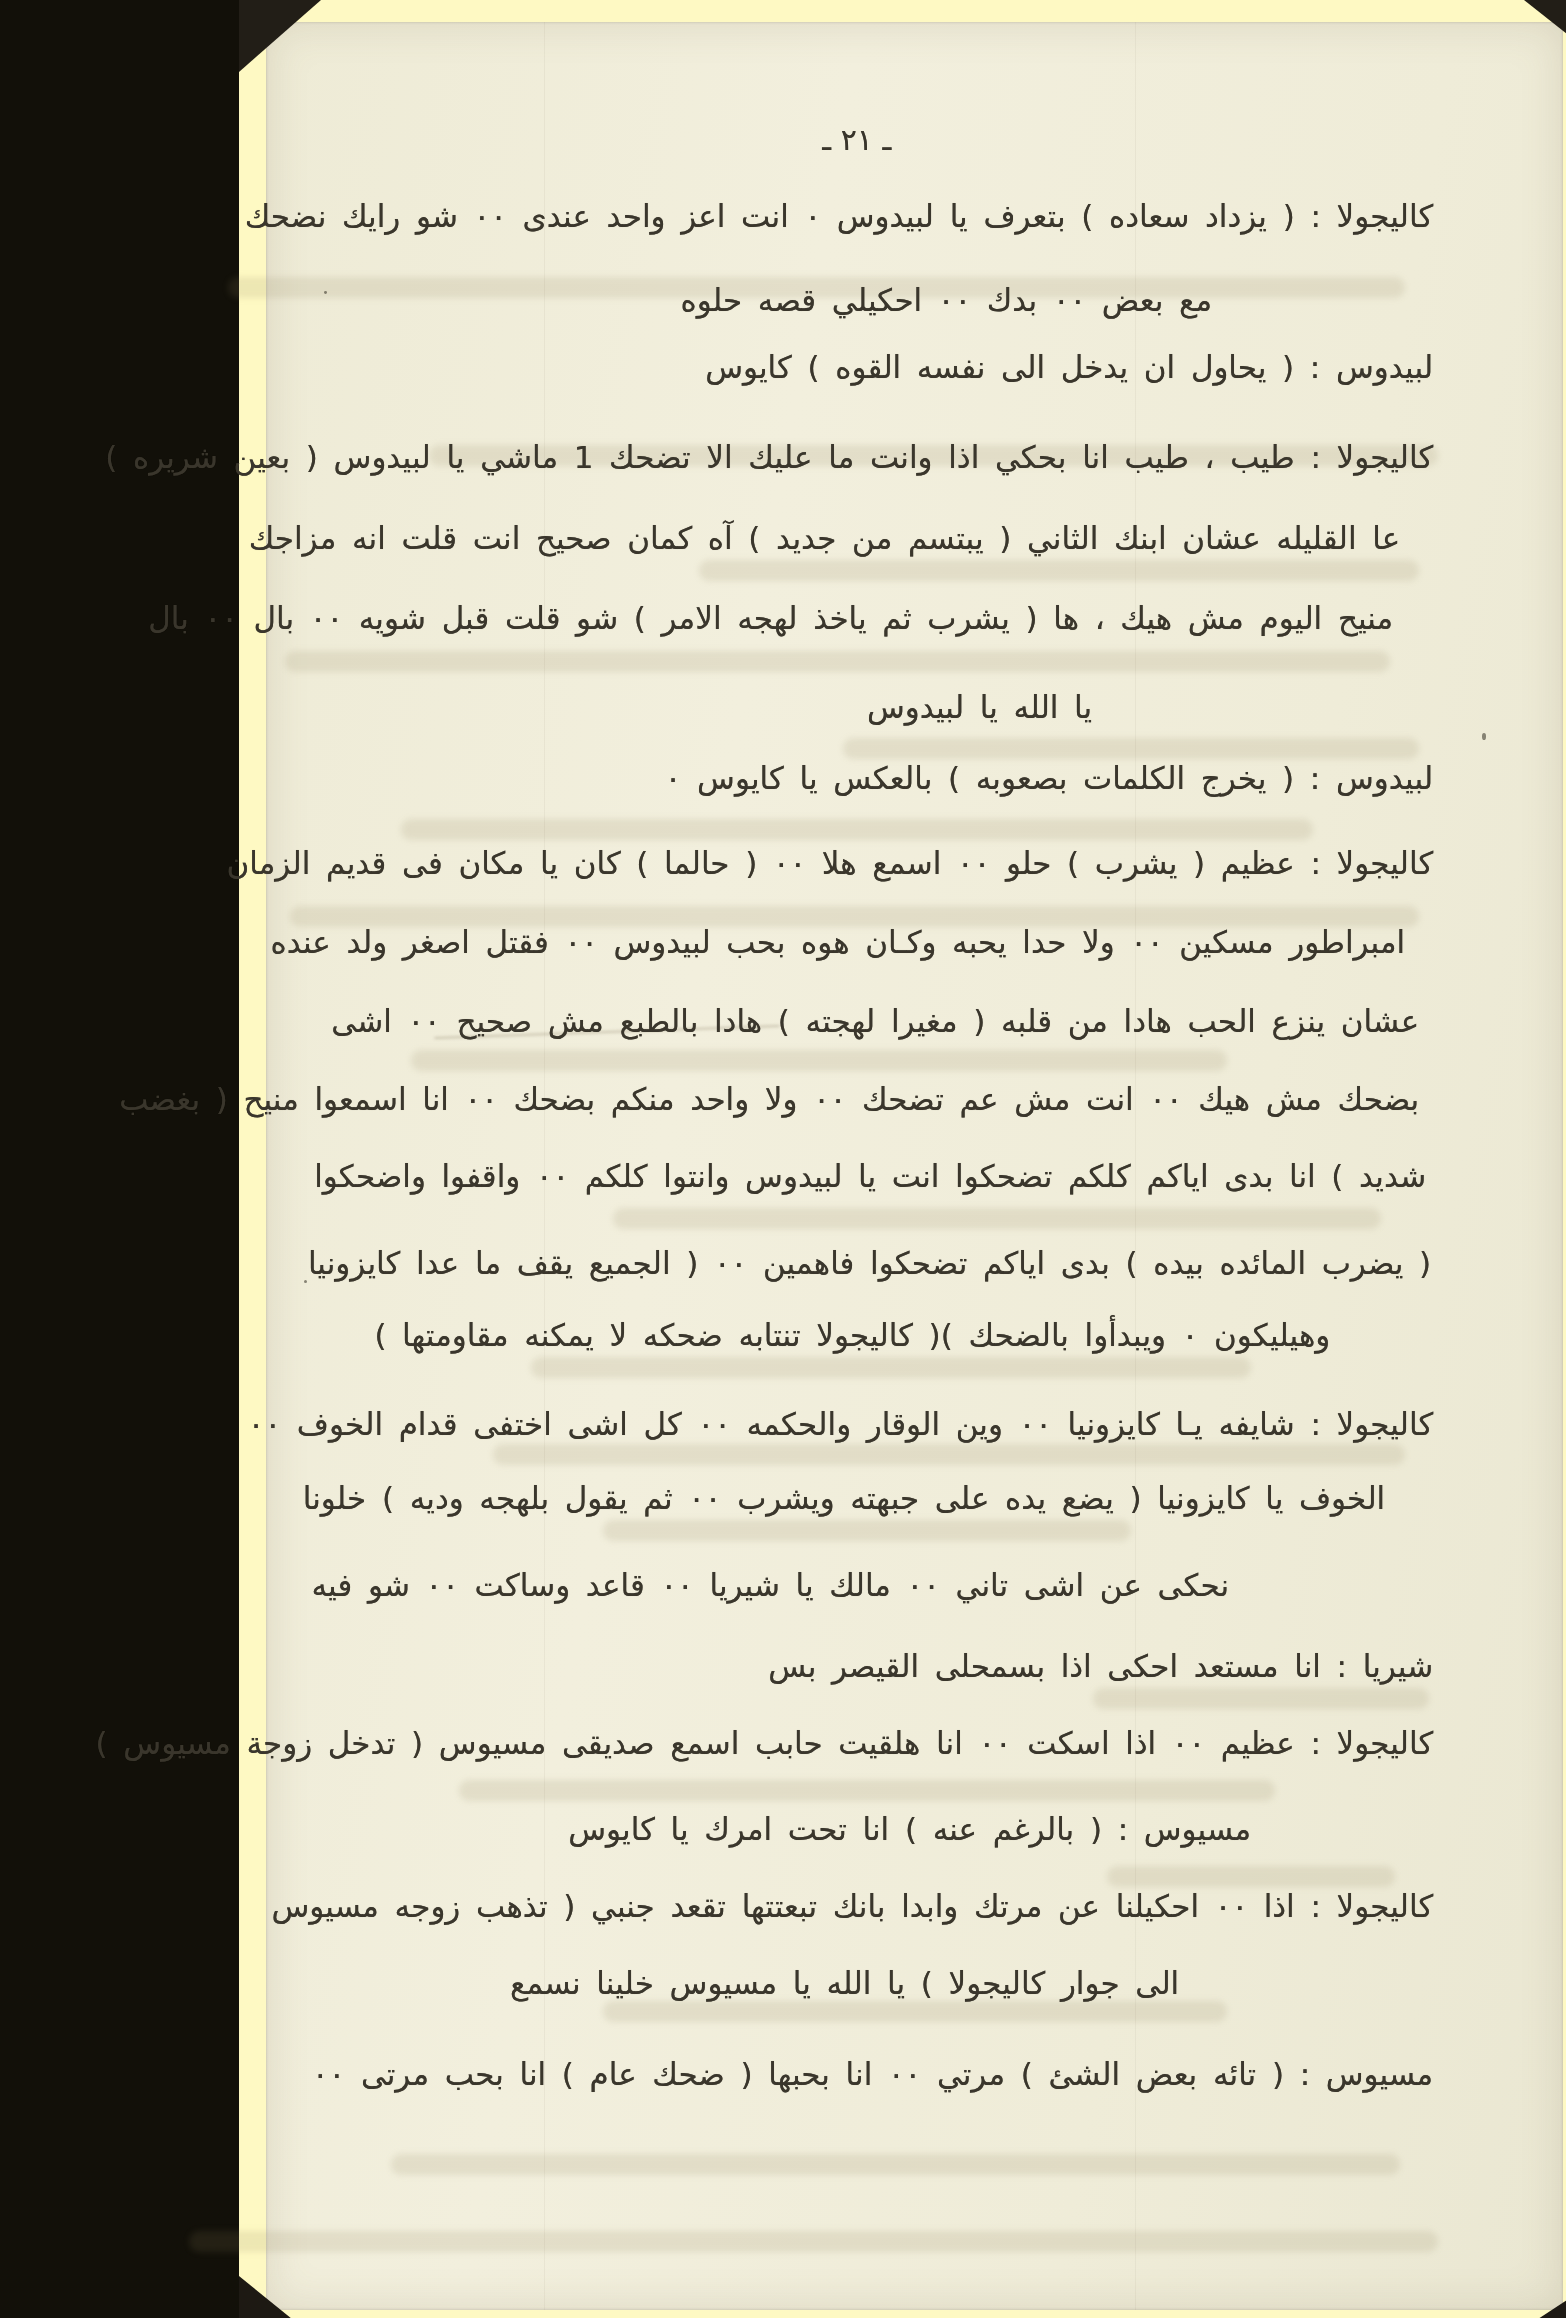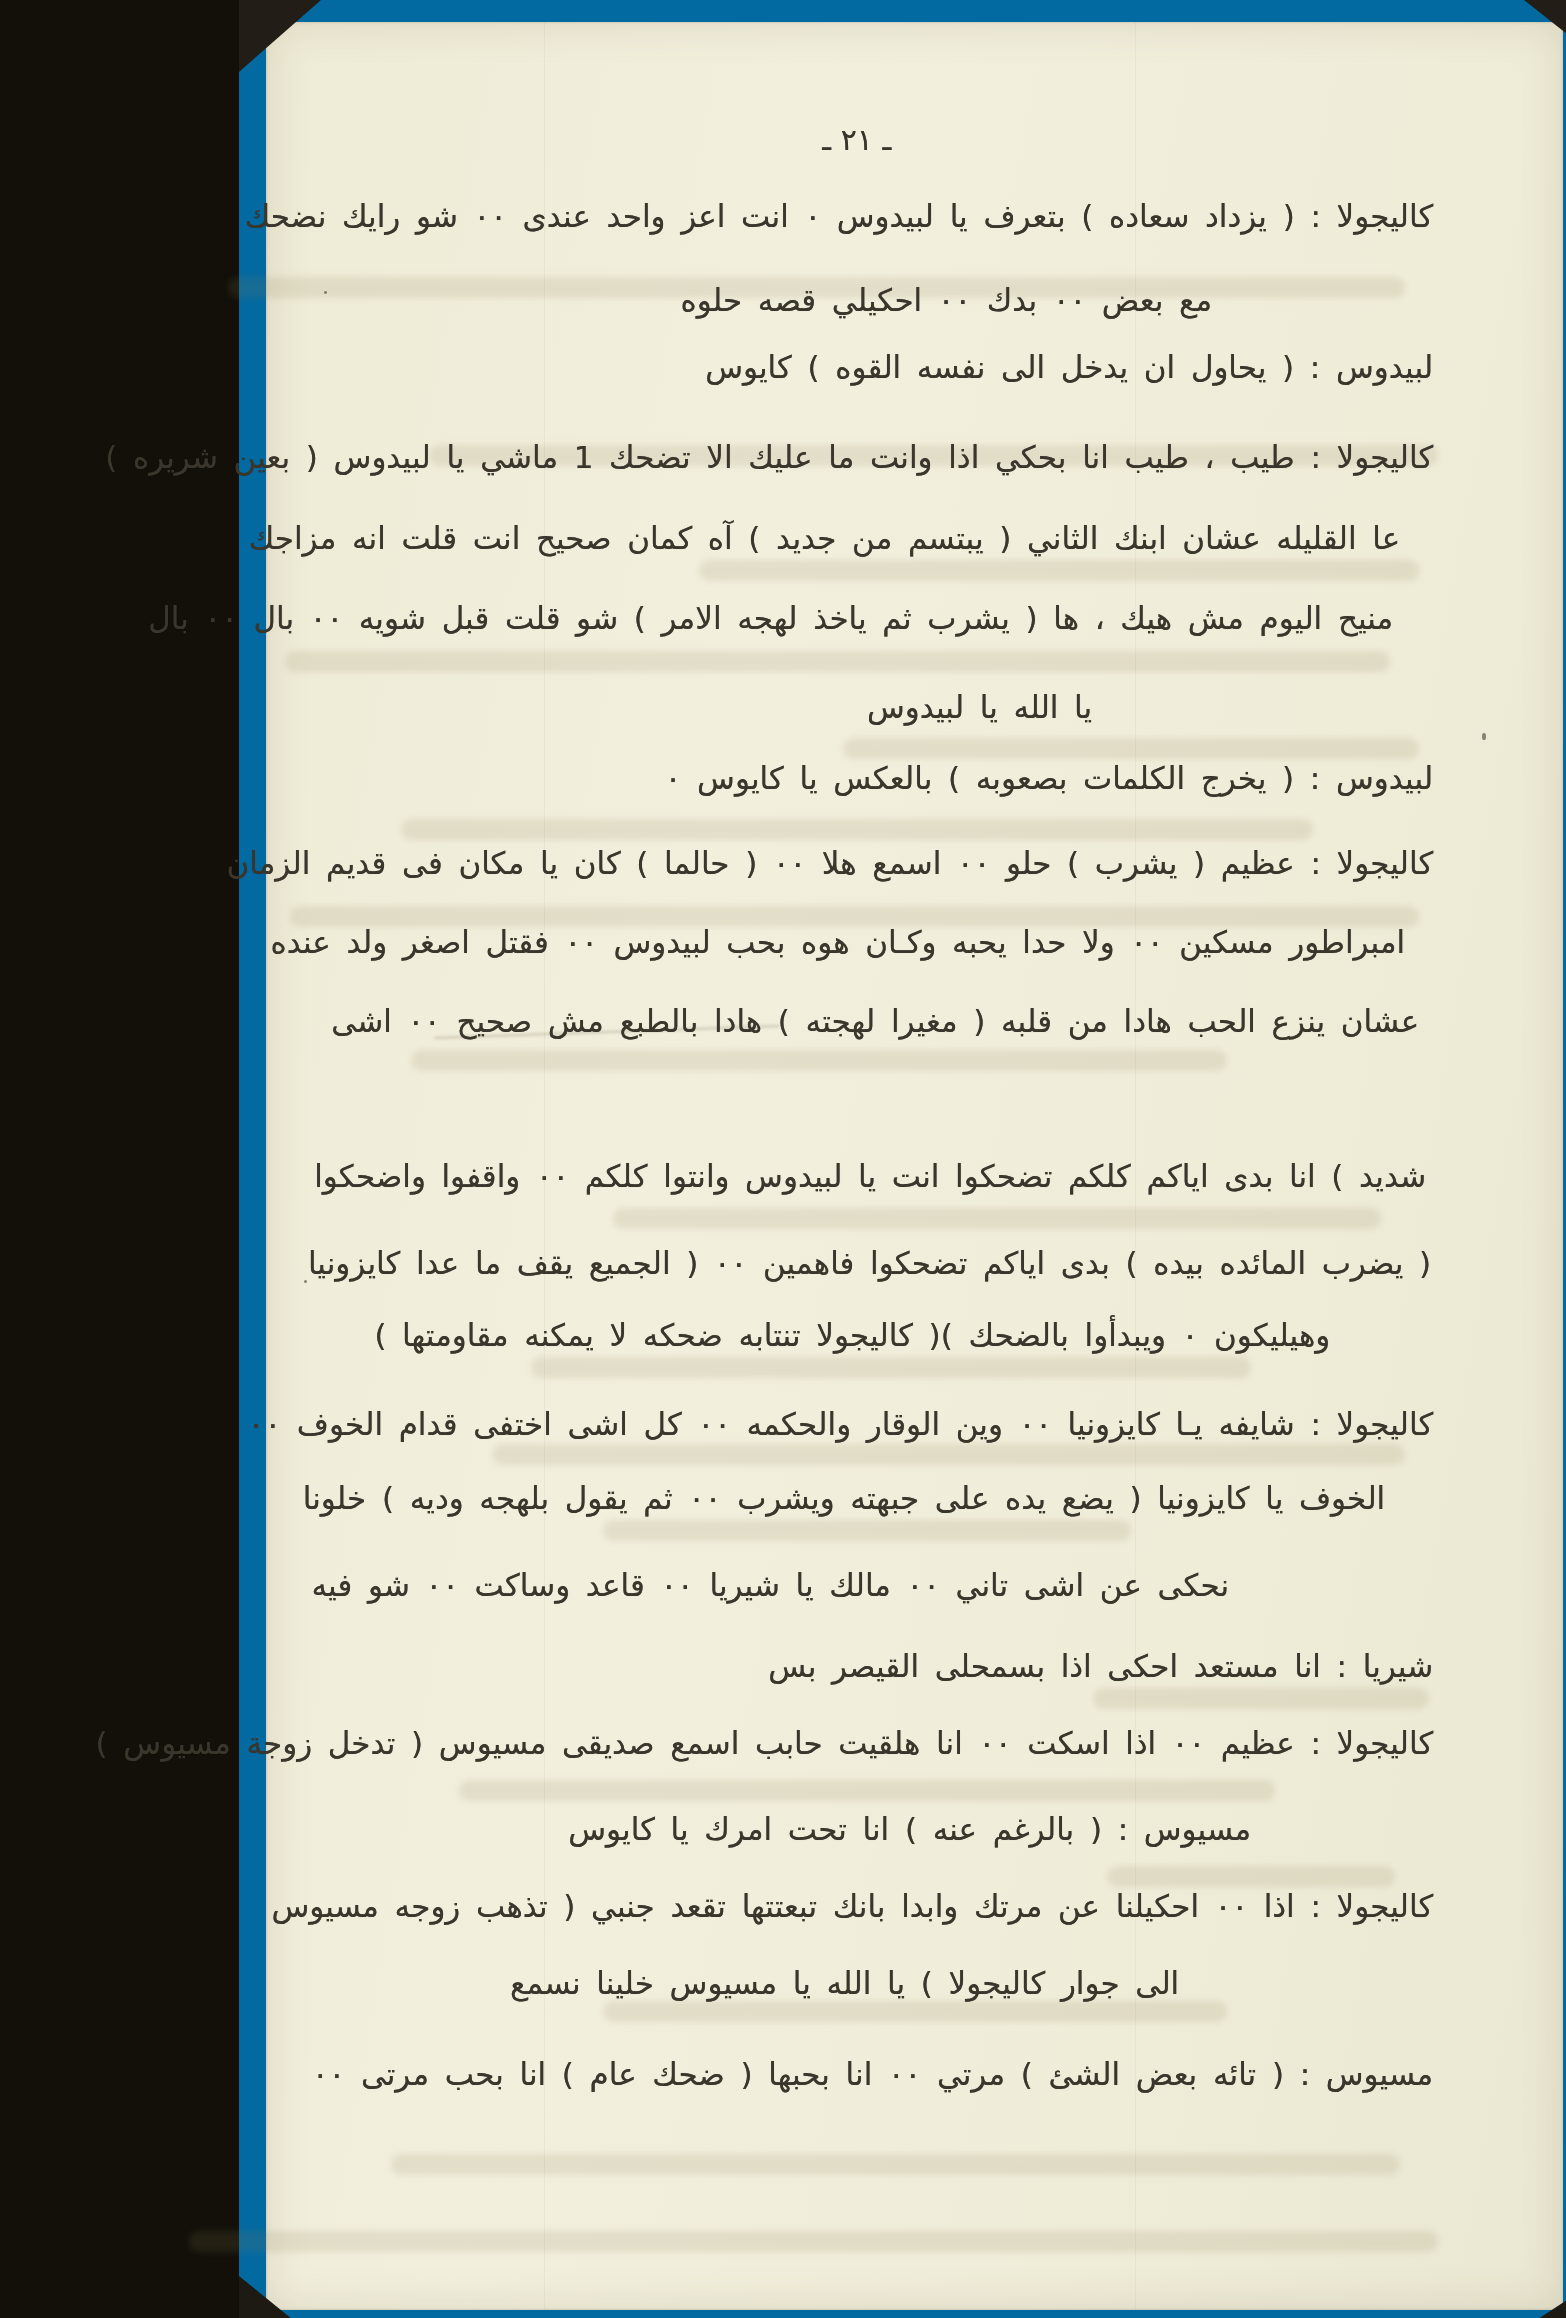--- a/index.html
+++ b/index.html
@@ -5,21 +5,21 @@
   html, body { margin: 0; padding: 0; }
   body {
     width: 1567px; height: 2319px;
     background: #121009;
     font-family: "DejaVu Sans", sans-serif;
     overflow: hidden;
   }
   .scan {
     position: relative;
     width: 1328px; height: 2319px;
-    background: #0369a1;
+    background: #fef9c3;
   }
   .paper {
     position: absolute;
     left: 27px; top: 22px; right: 3.8px; bottom: 8.6px;
     background: linear-gradient(100deg, #eeebd6 0%, #f2efdd 35%, #efecd8 70%, #eae7d2 100%);
     box-shadow: inset 0 0 43px rgba(120,105,70,0.18), inset 0 0 2.9px rgba(60,50,30,0.25);
   }
   
   .corner { position: absolute; width: 0; height: 0; }
   .corner.tl { left: 0; top: 0; border-top: 72px solid #221e17; border-right: 82px solid transparent; }
@@ -104,20 +104,21 @@
     <div class="line" style="top:259px;  right:351px;margin-left:36px;">مع بعض ٠٠ بدك ٠٠ احكيلي قصه حلوه</div>
     <div class="line" style="top:326px;  right:130px;text-align:right;">لبيدوس : ( يحاول ان يدخل الى نفسه القوه ) كايوس</div>
     <div class="line" style="top:416px;  right:130px;">كاليجولا : طيب ، طيب انا بحكي اذا وانت ما عليك الا تضحك 1 ماشي يا لبيدوس ( بعين شريره )</div>
     <div class="line" style="top:497px; right:163px;">عا القليله عشان ابنك الثاني ( يبتسم من جديد ) آه كمان صحيح انت قلت انه مزاجك</div>
     <div class="line" style="top:577px; right:170px;">منيح اليوم مش هيك ، ها ( يشرب ثم ياخذ لهجه الامر ) شو قلت قبل شويه ٠٠ بال ٠٠ بال</div>
     <div class="line" style="top:666px; right:471px;">يا الله يا لبيدوس</div>
     <div class="line" style="top:737px; right:130px;">لبيدوس : ( يخرج الكلمات بصعوبه ) بالعكس يا كايوس ٠</div>
     <div class="line" style="top:822px; right:130px;">كاليجولا : عظيم ( يشرب ) حلو ٠٠ اسمع هلا ٠٠ ( حالما ) كان يا مكان فى قديم الزمان</div>
     <div class="line" style="top:901px; right:158px;">امبراطور مسكين ٠٠ ولا حدا يحبه وكـان هوه بحب لبيدوس ٠٠ فقتل اصغر ولد عنده</div>
     <div class="line" style="top:980px; right:144px;">عشان ينزع الحب هادا من قلبه ( مغيرا لهجته ) هادا بالطبع مش صحيح ٠٠ اشى</div>
+    <div class="line" style="top:1058px; right:144px;">بضحك مش هيك ٠٠ انت مش عم تضحك ٠٠ ولا واحد منكم بضحك ٠٠ انا اسمعوا منيح ( بغضب</div>
     <div class="line" style="top:1135px; right:137px;">شديد ) انا بدى اياكم كلكم تضحكوا انت يا لبيدوس وانتوا كلكم ٠٠ واقفوا واضحكوا</div>
     <div class="line" style="top:1222px; right:132px;">( يضرب المائده بيده ) بدى اياكم تضحكوا فاهمين ٠٠ ( الجميع يقف ما عدا كايزونيا</div>
     <div class="line" style="top:1294px; right:233px;">وهيليكون ٠ ويبدأوا بالضحك )( كاليجولا تنتابه ضحكه لا يمكنه مقاومتها )</div>
     <div class="line" style="top:1383px; right:130px;">كاليجولا : شايفه يـا كايزونيا ٠٠ وين الوقار والحكمه ٠٠ كل اشى اختفى قدام الخوف ٠٠</div>
     <div class="line" style="top:1457px; right:178px;">الخوف يا كايزونيا ( يضع يده على جبهته ويشرب ٠٠ ثم يقول بلهجه وديه ) خلونا</div>
     <div class="line" style="top:1544px; right:334px;">نحكى عن اشى تاني ٠٠ مالك يا شيريا ٠٠ قاعد وساكت ٠٠ شو فيه</div>
     <div class="line" style="top:1625px; right:130px;">شيريا : انا مستعد احكى اذا بسمحلى القيصر بس</div>
     <div class="line" style="top:1702px; right:130px;margin-left:11px;">كاليجولا : عظيم ٠٠ اذا اسكت ٠٠ انا هلقيت حابب اسمع صديقى مسيوس ( تدخل زوجة مسيوس )</div>
     <div class="line" style="top:1788px; right:312px;">مسيوس : ( بالرغم عنه ) انا تحت امرك يا كايوس</div>
     <div class="line" style="top:1865px; right:130px;">كاليجولا : اذا ٠٠ احكيلنا عن مرتك وابدا بانك تبعتتها تقعد جنبي ( تذهب زوجه مسيوس</div>

